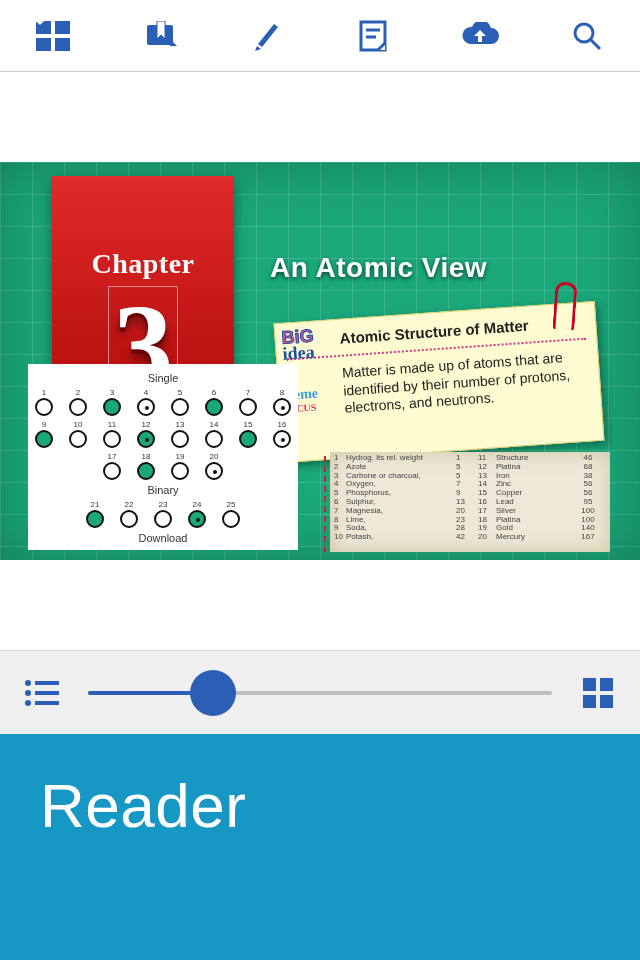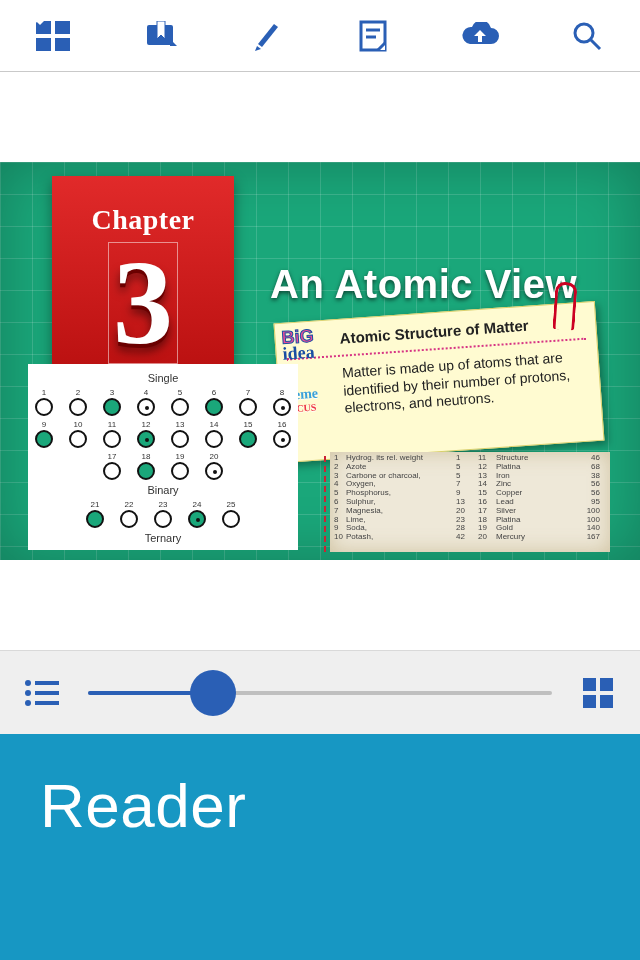--- a/index.html
+++ b/index.html
@@ -37,30 +37,29 @@
     position: absolute;
     left: 52px; top: 14px;
     width: 182px; height: 206px;
     background: linear-gradient(#e12a2a,#b80f0f);
     border-radius: 0 0 12px 12px;
     box-shadow: 0 6px 14px rgba(0,0,0,0.4);
     color: #fff;
     text-align: center;
     padding-top: 28px;
   }
-  .chapter-label { font-family: Georgia, serif; font-weight: bold; font-size: 28px; letter-spacing: 0.5px; }
+  .chapter-label { font-family: Georgia, serif; font-weight: bold; font-size: 28px; letter-spacing: 0.5px; margin-top: 44px; }
   .chapter-num { font-family: Georgia, serif; font-size: 120px; font-weight: 900; line-height: 1; color:#fff; text-shadow: 0 4px 0 #6b0000, 0 8px 10px rgba(0,0,0,0.5); }
   .chapter-num-wrap { border: 1px solid rgba(255,255,255,0.5); display:inline-block; padding: 0 4px; margin-top: 6px; }
 
   .title-text {
     position: absolute; left: 270px; top: 90px;
-    color: #fff; font-size: 40px; font-weight: 700;
+    color: #fff; font-size: 28px; font-weight: 700;
     text-shadow: 0 2px 4px rgba(0,0,0,0.6);
     letter-spacing: 0.5px;
-    margin-top: 10px;
   }
 
   .note-card {
     position: absolute;
     left: 278px; top: 150px;
     width: 322px; height: 140px;
     background: #fffbd1;
     border: 1px solid #d8cf6a;
     transform: rotate(-4deg);
     box-shadow: 3px 4px 8px rgba(0,0,0,0.35);
@@ -97,21 +96,21 @@
     background:#eee8d8; font-size:8px; color:#444;
     padding:2px 4px; line-height:1.1;
     box-shadow: inset 0 0 20px rgba(180,160,110,0.5);
   }
   .elem-table .row { display:flex; }
   .elem-table .row span:nth-child(1){width:12px;}
   .elem-table .row span:nth-child(2){width:110px;}
   .elem-table .row span:nth-child(3){width:22px;}
   .elem-table .row span:nth-child(4){width:18px;}
   .elem-table .row span:nth-child(5){width:80px;}
-  .elem-table .row span:nth-child(6){width:24px; text-align:right;}
+  .elem-table .row span:nth-child(6){width:24px; text-align:center;}
   .dash-sep { position:absolute; left:324px; top:294px; height:96px; border-left:2px dashed #c23; }
 
   .bottom-bar {
     height: 84px;
     background: #efefef;
     border-top: 1px solid #d9d9d9;
     display: flex;
     align-items: center;
     padding: 0 20px;
     gap: 24px;
@@ -325,21 +324,21 @@
               <span class="num">24</span>
               <span class="sym" style="background: rgb(26, 167, 122);">
                 <span style="position: absolute; left: 6px; top: 6px; width: 4px; height: 4px; background: rgb(17, 17, 17); border-radius: 50%;"></span>
               </span>
             </div>
             <div class="cell">
               <span class="num">25</span>
               <span class="sym" style="border-style: double;"></span>
             </div>
           </div>
-          <div class="hdr">Ternary</div>
+          <div class="hdr">Download</div>
         </div>
     </div>
 
     <div class="dash-sep"></div>
     <div class="elem-table" id="elem-table">
         <div class="row">
           <span>1</span>
           <span>Hydrog. its rel. weight</span>
           <span>1</span>
           <span>11</span>

